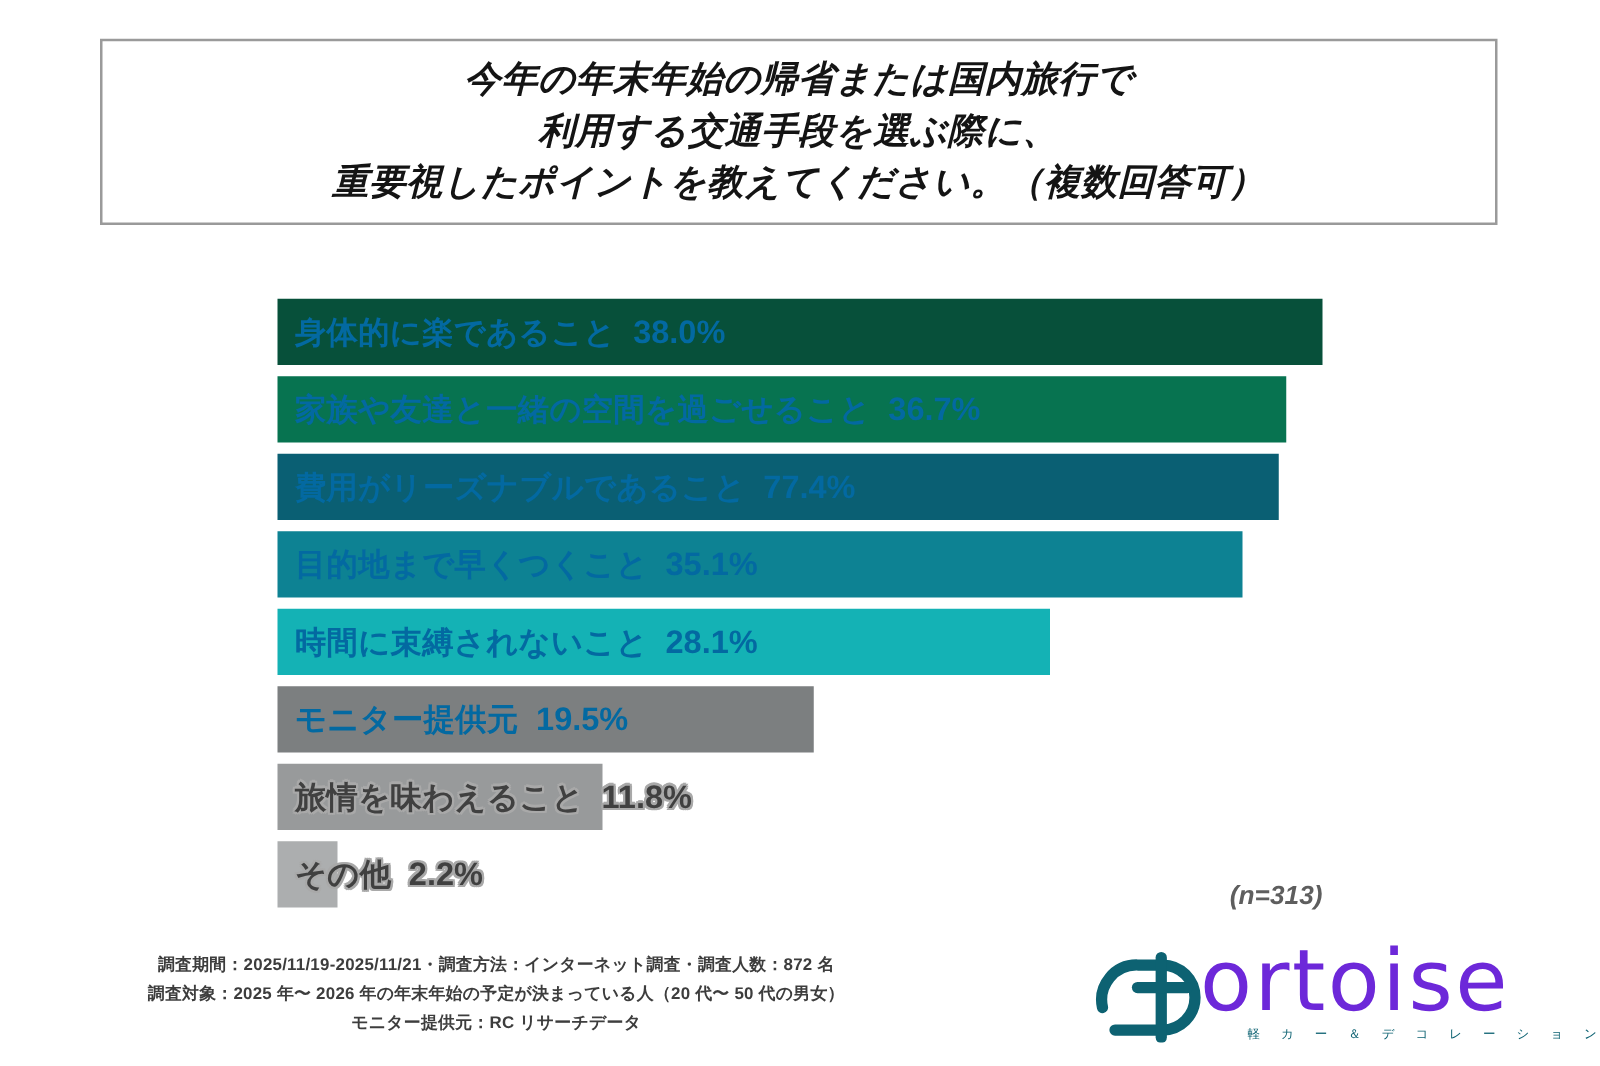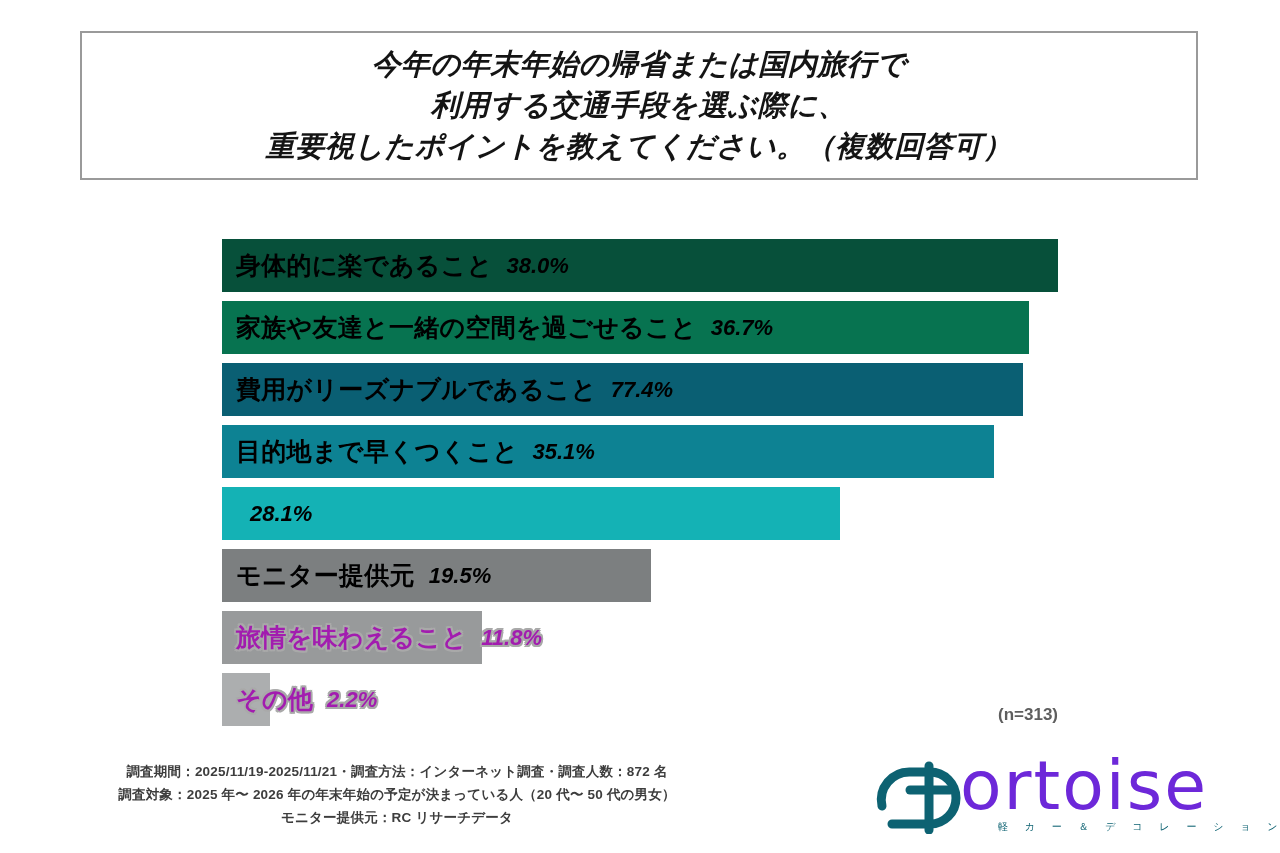--- a/index.html
+++ b/index.html
@@ -26,36 +26,36 @@
   }
   
   .chart{position:absolute;left:0;top:0;width:1280px;height:853px;}
   .bar-row{position:absolute;left:222px;height:53px;}
   .bar{
     position:absolute;left:0;top:0;height:53px;
   }
   .bar-label{
     position:absolute;left:14px;top:0;height:53px;
     display:flex;align-items:center;white-space:nowrap;
-    font-size:25px;font-weight:bold;color:#000000;
+    font-size:25px;font-weight:bold;color:#0369a1;
     letter-spacing:0.3px;
   }
-  .bar-label .pct{margin-left:14px;font-size:22px;letter-spacing:0;font-style:italic;}
+  .bar-label .pct{margin-left:14px;font-size:26px;letter-spacing:0;}
   
   .outlined{
-    color:#a21caf;
+    color:#404040;
     text-shadow:
       -1.6px -1.6px 0 #a9a9a9,  1.6px -1.6px 0 #a9a9a9,
       -1.6px  1.6px 0 #a9a9a9,  1.6px  1.6px 0 #a9a9a9,
        0 -1.8px 0 #a9a9a9, 0 1.8px 0 #a9a9a9,
       -1.8px 0 0 #a9a9a9, 1.8px 0 0 #a9a9a9;
   }
   .n-note{
     position:absolute;right:222px;top:705px;
-    font-size:17px;font-weight:bold;color:#5e5e5e;
+    font-size:21px;font-weight:bold;color:#5e5e5e;font-style:italic;
   }
   
   .footer{
     position:absolute;left:77px;top:760px;width:640px;
     font-size:13.5px;font-weight:bold;color:#3d3d3d;line-height:1.72;
     letter-spacing:0.2px;
   }
   .footer div{white-space:nowrap;text-align:center;}
   
   .logo{position:absolute;left:872px;top:758px;width:330px;height:80px;}
@@ -111,20 +111,21 @@
       <div class="bar" style="width: 772px; background: rgb(13, 130, 147);"></div>
       <div class="bar-label">
         <span>目的地まで早くつくこと</span>
         <span class="pct">35.1%</span>
       </div>
     </div>
 
     <div class="bar-row" style="top: 487px; width: 618px;">
       <div class="bar" style="width: 618px; background: rgb(20, 178, 181);"></div>
       <div class="bar-label">
+        <span>時間に束縛されないこと</span>
         <span class="pct">28.1%</span>
       </div>
     </div>
 
     <div class="bar-row" style="top: 549px; width: 429px;">
       <div class="bar" style="width: 429px; background: rgb(124, 127, 128);"></div>
       <div class="bar-label">
         <span>モニター提供元</span>
         <span class="pct">19.5%</span>
       </div>

